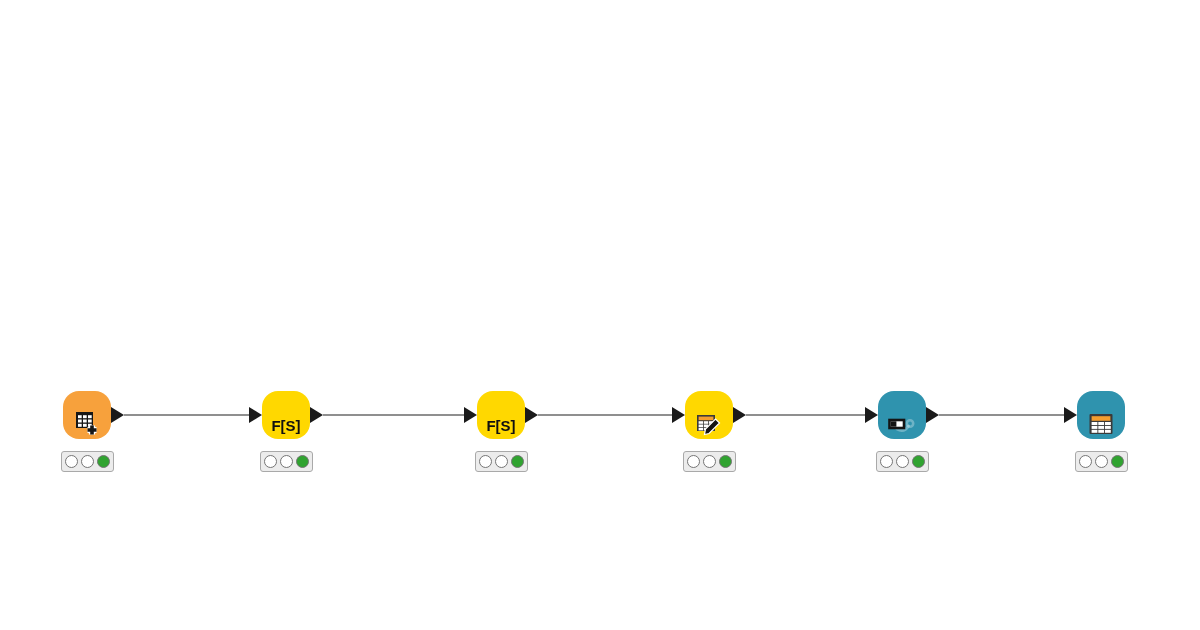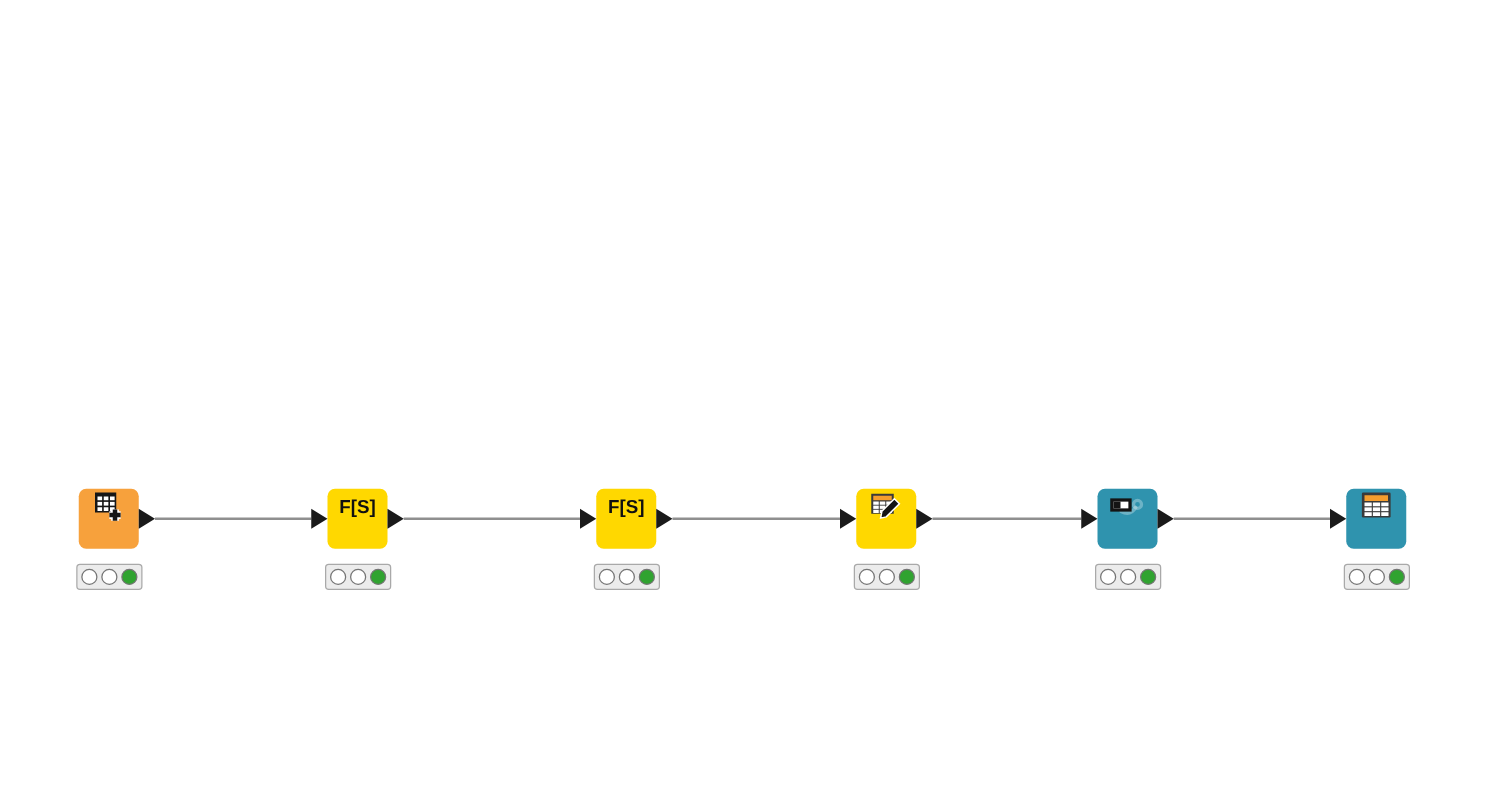--- a/index.html
+++ b/index.html
@@ -11,22 +11,22 @@
     width: 1200px;
     height: 630px;
     overflow: hidden;
   }
 
   .node-wrap { position: absolute; width: 48px; height: 48px; }
 
   .node-body {
     position: relative;
     width: 48px; height: 48px;
-    border-radius: 6px;
-    display: flex; align-items: flex-start; justify-content: center;
+    border-radius: 16px;
+    display: flex; align-items: flex-end; justify-content: center;
   }
   .node-body svg { display: block; }
 
   .port {
     position: absolute;
     width: 0; height: 0;
     border-top: 8px solid transparent;
     border-bottom: 8px solid transparent;
     border-left-width: 13px;
     border-left-style: solid;

